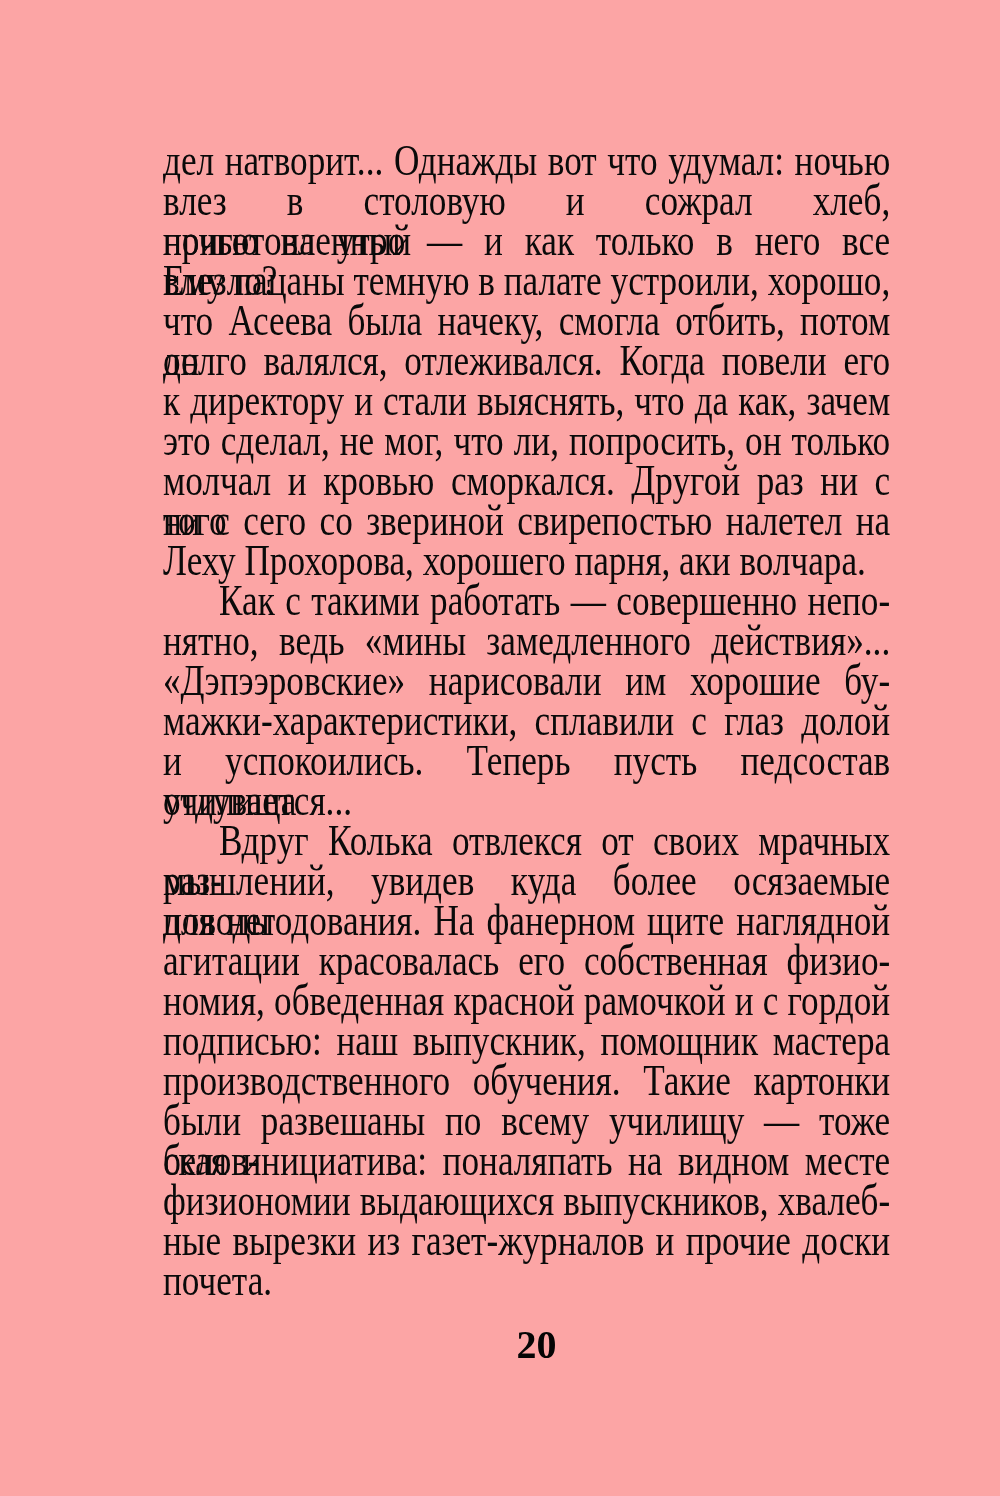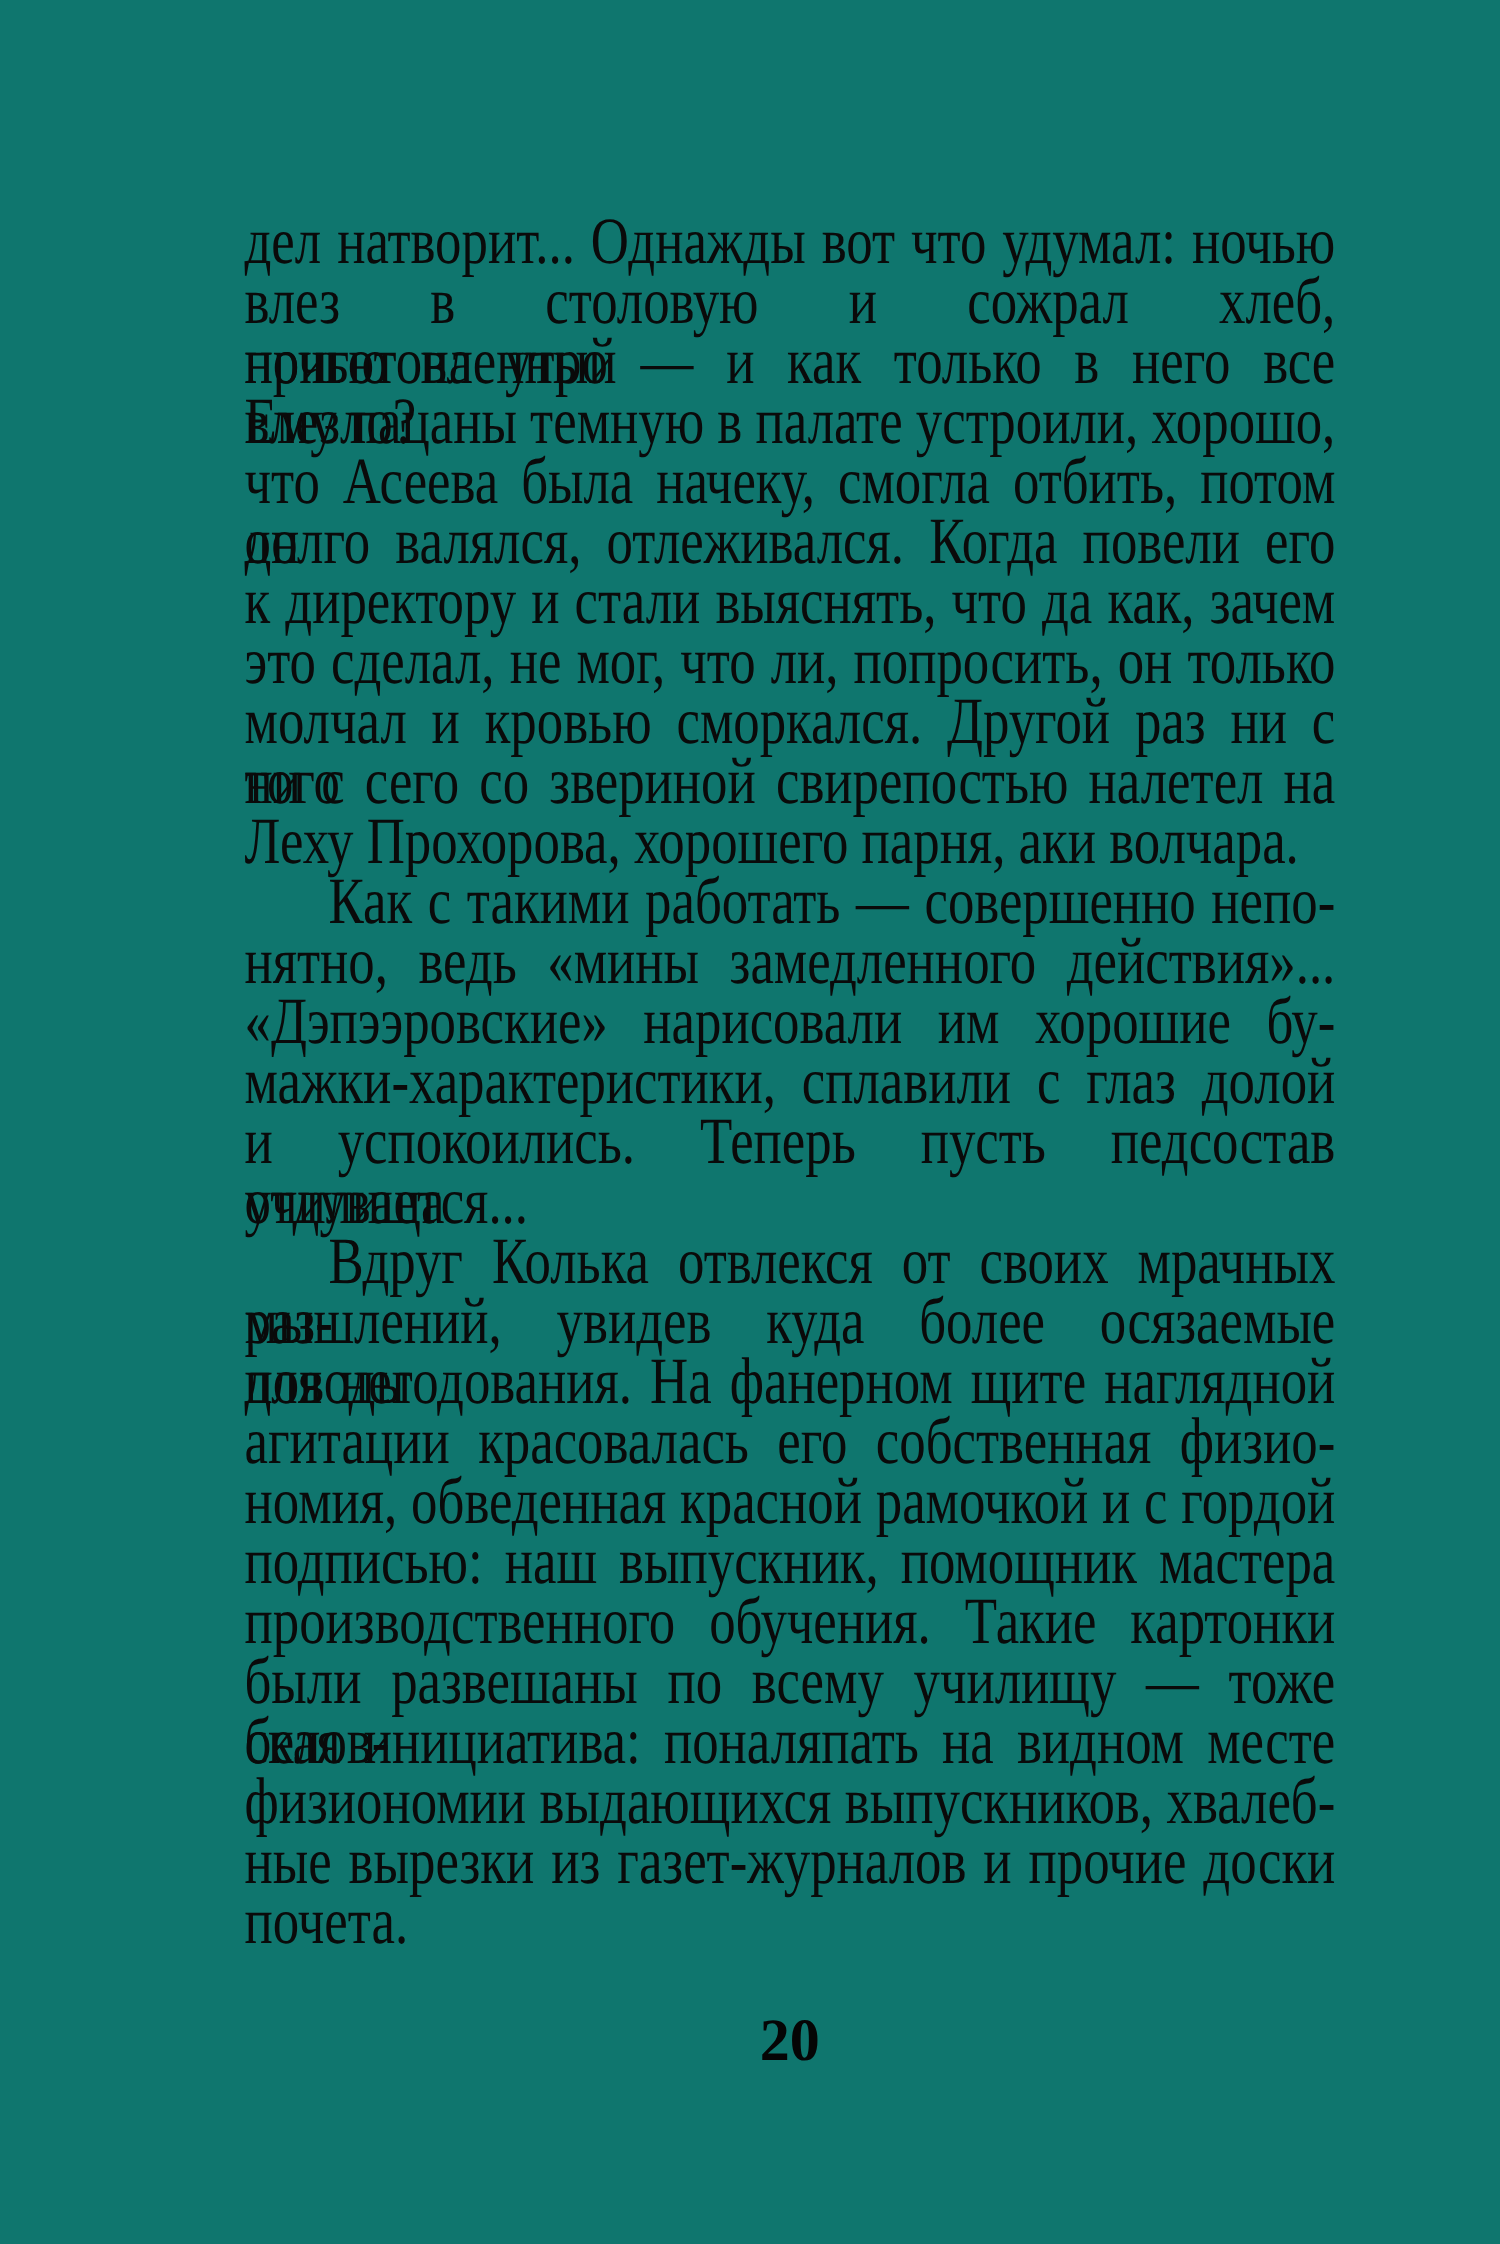--- a/index.html
+++ b/index.html
@@ -11,21 +11,21 @@
     height: 1496px;
     background: #ffffff;
     position: relative;
     font-family: "Liberation Serif", "DejaVu Serif", serif;
     color: #0a0a0a;
     overflow: hidden;
   }
   .page {
     position: absolute;
     inset: 0;
-    background: #0f766e;
+    background: #fca5a5;
     padding-left: 16px;
   }
   
   .text-block {
     position: absolute;
     left: 163px;
     top: 141px;
     width: 909px;
     transform: scaleX(0.8);
     transform-origin: left top;
@@ -40,29 +40,28 @@
     white-space: normal;
   }
   .line.last {
     text-align-last: left;
   }
   .line.indent {
     text-indent: 70px;
   }
   .page-number {
     position: absolute;
-    left: 163px;
+    left: 173px;
     top: 1324px;
     width: 727px;
     text-align: center;
     font-size: 40px;
     font-weight: bold;
     line-height: 42px;
     color: #050505;
-    margin-top: 15px;
   }
 </style>
 </head>
 <body>
 
 <div class="page">
   <div class="text-block" id="text-block">
       <div class="line">дел натворит... Однажды вот что удумал: ночью</div>
       <div class="line">влез в столовую и сожрал хлеб, приготовленный</div>
       <div class="line">ночью на утро — и как только в него все влезло?</div>

